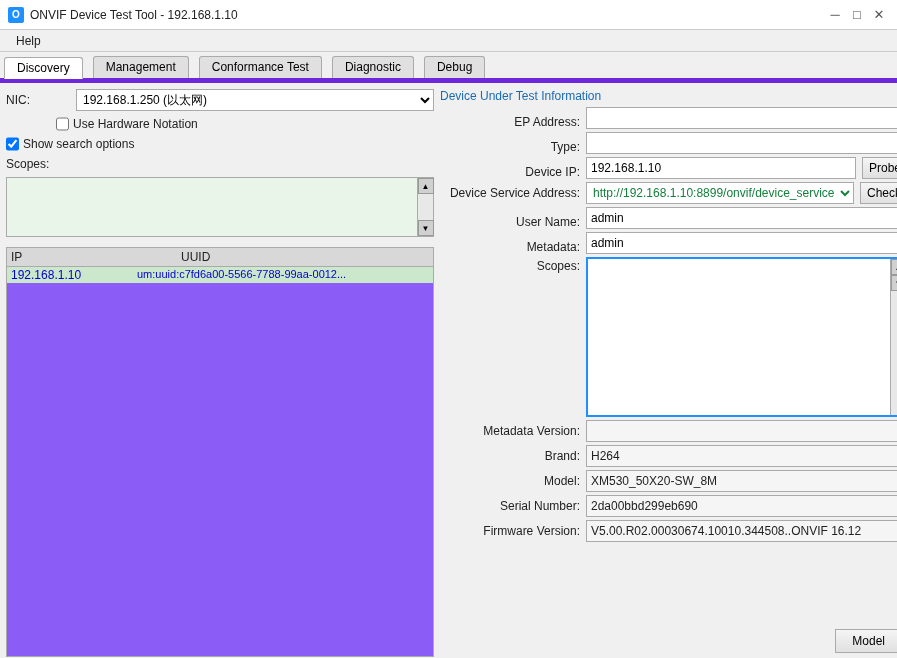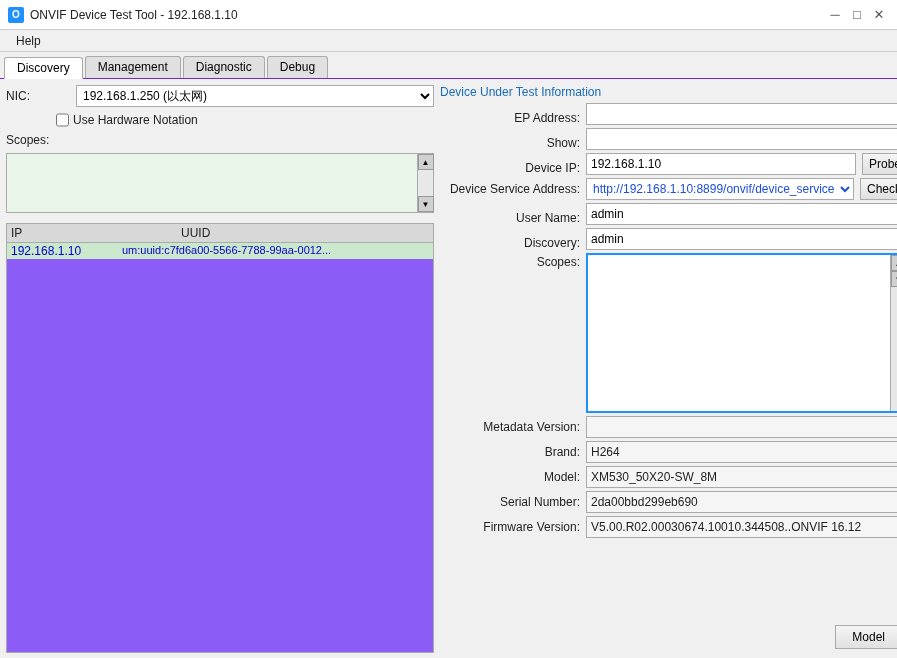--- a/index.html
+++ b/index.html
@@ -70,21 +70,22 @@
       padding: 2px 8px;
       cursor: pointer;
       font-size: 12px;
       color: #222;
     }
 
     .tabs-bar {
       display: flex;
       background: #f0f0f0;
       padding: 4px 4px 0 4px;
-      border-bottom: 1px solid #6d28d9;
+      border-bottom: 5px solid #6d28d9;
+      gap: 8px;
     }
     .tab {
       padding: 3px 12px;
       border: 1px solid #aaa;
       border-bottom: none;
       background: #e0e0e0;
       cursor: pointer;
       font-size: 12px;
       margin-right: 2px;
       border-radius: 3px 3px 0 0;
@@ -263,21 +264,21 @@
       gap: 6px;
       margin-bottom: 3px;
     }
     .service-select {
       flex: 1;
       height: 22px;
       border: 1px solid #aaa;
       background: white;
       padding: 2px 2px;
       font-size: 12px;
-      color: #1d4ed8;
+      color: #15803d;
     }
 
     .right-scopes-box {
       border: 2px solid #1e90ff;
       background: white;
       height: 160px;
       width: 100%;
       position: relative;
       margin-left: 146px;
       width: calc(100% - 146px);
@@ -364,40 +365,45 @@
   </div>
 </div>
 
 <div class="menu-bar">
   <span class="menu-item">Help</span>
 </div>
 
 <div class="tabs-bar">
   <div class="tab active">Discovery</div>
   <div class="tab">Management</div>
+  <div class="tab">Conformance Test</div>
   <div class="tab">Diagnostic</div>
   <div class="tab">Debug</div>
 </div>
 
 <div class="main-content">
 
   <div class="left-panel">
 
     <div class="form-row">
       <span class="form-label">NIC:</span>
       <select class="form-select">
         <option>192.168.1.250 (以太网)</option>
       </select>
     </div>
 
     <div class="checkbox-row" style="margin-left: 50px;">
       <input type="checkbox" style="">
       <span class="form-label">Use Hardware Notation</span>
     </div>
 
+    <div class="checkbox-row">
+      <input type="checkbox" checked="" style="">
+      <span class="form-label">Show search options</span>
+    </div>
 
     <div class="scopes-label">Scopes:</div>
     <div style="position:relative; margin-bottom:6px;">
       <div class="scopes-box">
         <div class="scopes-scrollbar">
           <div class="scroll-btn">▲</div>
           <div style="flex:1"></div>
           <div class="scroll-btn">▼</div>
         </div>
       </div>
@@ -405,36 +411,36 @@
 
 
     <div class="device-table" style="flex:1; display:flex; flex-direction:column;">
       <div class="device-table-header">
         <span class="device-table-header-cell">IP</span>
         <span class="device-table-header-cell" style="margin-left:60px;">UUID</span>
       </div>
       <div class="device-table-body">
         <div class="device-row selected">
           <span class="device-cell">192.168.1.10</span>
-          <span class="device-cell" style="margin-left:1px; font-size:11px;">um:uuid:c7fd6a00-5566-7788-99aa-0012...</span>
+          <span class="device-cell" style="margin-left:16px; font-size:11px;">um:uuid:c7fd6a00-5566-7788-99aa-0012...</span>
         </div>
       </div>
     </div>
   </div>
 
   <div class="right-panel">
     <div class="section-title">Device Under Test Information</div>
 
     <div class="right-form-row">
       <span class="right-form-label">EP Address:</span>
       <input type="text" class="right-form-input" value="" style="">
     </div>
 
     <div class="right-form-row">
-      <span class="right-form-label">Show:</span>
+      <span class="right-form-label">Type:</span>
       <input type="text" class="right-form-input" value="" style="">
     </div>
 
     <div class="right-form-row">
       <span class="right-form-label">Device IP:</span>
       <input type="text" class="right-form-input" value="192.168.1.10" style="">
       <button class="btn-probe">Probe</button>
     </div>
 
     <div class="right-form-row service-row">
@@ -444,21 +450,21 @@
       </select>
       <button class="btn-probe">Check</button>
     </div>
 
     <div class="right-form-row">
       <span class="right-form-label">User Name:</span>
       <input type="text" class="right-form-input" value="admin" style="">
     </div>
 
     <div class="right-form-row">
-      <span class="right-form-label">Discovery:</span>
+      <span class="right-form-label">Metadata:</span>
       <input type="text" class="right-form-input" value="admin" style="">
     </div>
 
     <div class="scopes-container">
       <div class="scopes-row">
         <span class="scopes-row-label">Scopes:</span>
         <div style="flex:1; position:relative;">
           <div class="right-scopes-box" style="margin-left:0; width:100%;">
             <div class="right-scopes-scrollbar">
               <div style="height:16px; background:#d0d0d0; border:1px solid #999; display:flex; align-items:center; justify-content:center; font-size:8px; cursor:pointer;">▲</div>

